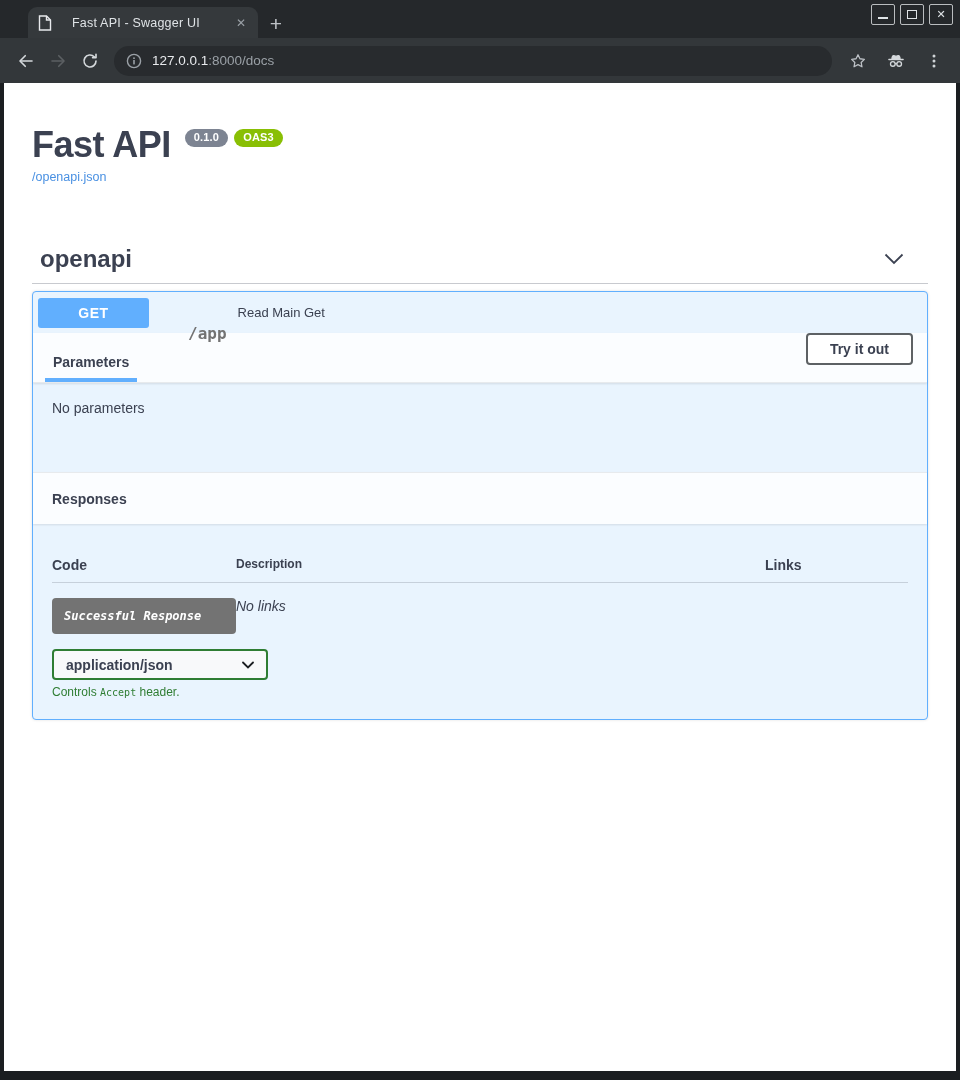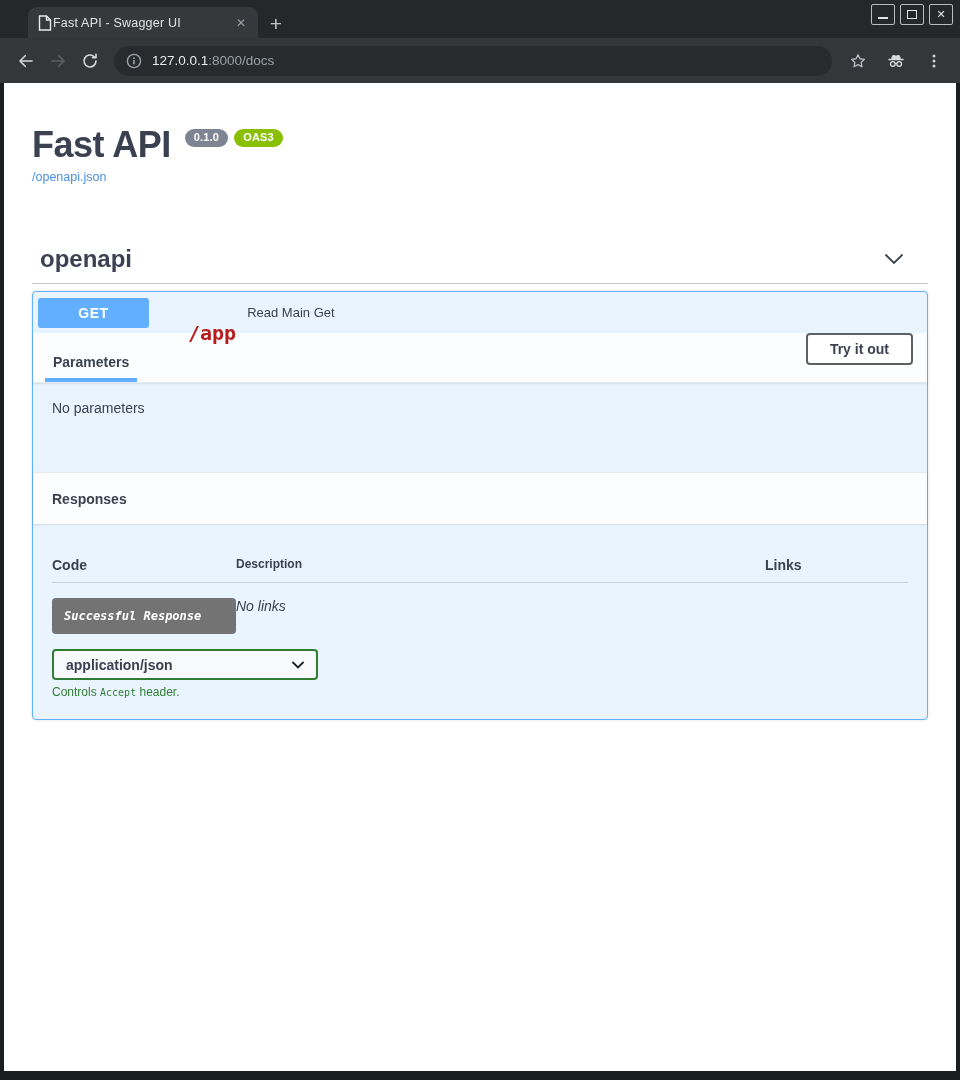--- a/index.html
+++ b/index.html
@@ -12,21 +12,21 @@
   .mono { font-family: "DejaVu Sans Mono", "Liberation Mono", monospace; }
 
   
   .titlebar {
     position: absolute; top: 0; left: 0; right: 0; height: 38px;
     background: #25282b;
   }
   .tab {
     position: absolute; left: 28px; top: 7px; width: 230px; height: 31px;
     background: #35393c; border-radius: 9px 9px 0 0;
-    display: flex; align-items: center; padding: 0 10px; gap: 1px;
+    display: flex; align-items: center; padding: 0 10px; gap: 20px;
     cursor: default;
   }
   .tab-title {
     flex: 1; color: #dfe3e6; font-size: 12.5px; white-space: nowrap;
     overflow: hidden; letter-spacing: .2px;
   }
   .tab-close { color: #9aa0a6; font-size: 12px; line-height: 1; padding: 2px; }
   .new-tab {
     position: absolute; left: 263px; top: 10px; width: 26px; height: 26px;
     display: flex; align-items: center; justify-content: center;
@@ -91,21 +91,21 @@
     background: #e9f4fe; box-shadow: 0 0 3px rgba(0,0,0,.12);
   }
   .op-summary {
     display: flex; align-items: center; padding: 5px; height: 41px; cursor: pointer;
   }
   .method-badge {
     width: 111px; height: 30px; background: #61affe; border-radius: 3px;
     color: #fff; font-size: 14px; font-weight: 700; letter-spacing: .5px;
     display: flex; align-items: center; justify-content: center;
   }
-  .op-path { margin-left: 39px; font-size: 20px; font-weight: 700; color: #b91c1c; margin-top: 41px; }
+  .op-path { margin-left: 39px; font-size: 16px; font-weight: 700; color: #737373; margin-top: 41px; }
   .op-desc { margin-left: 11px; font-size: 13px; color: #3b4151; }
 
   .section-header {
     background: #fbfdff;
     box-shadow: 0 1px 2px rgba(0,0,0,.1);
   }
   .params-header {
     height: 50px; display: flex; justify-content: space-between; align-items: flex-start;
     padding: 0 14px 0 12px; border-bottom: 1px solid rgba(59,65,81,.1);
   }
@@ -135,21 +135,21 @@
   .rt-head .h-links { font-size: 14px; font-weight: 700; }
   .rt-row { display: grid; grid-template-columns: 184px 529px 1fr; padding-top: 15px; }
   .code-cell { font-size: 14px; color: #3b4151; }
   .links-cell { font-size: 14px; font-style: italic; color: #3b4151; }
   .desc-box {
     max-width: 501px; background: #737373; border-radius: 4px;
     padding: 11px 12px; color: #ffffff;
     font-size: 12px; font-weight: 700; font-style: italic;
   }
   .media-select {
-    margin-top: 15px; width: 266px; height: 31px;
+    margin-top: 15px; width: 216px; height: 31px;
     background: #f8f9fa; border: 2px solid #2f7d33; border-radius: 4px;
     display: flex; align-items: center; justify-content: space-between;
     padding: 0 12px; cursor: pointer;
   }
   .media-select .sel-val { font-size: 14px; font-weight: 700; color: #3b4151; }
   .accept-hint { margin-top: 5px; font-size: 12px; color: #2f7d33; }
   .accept-hint code { font-size: 10px; color: #2f7d33; }
 
   .bottombar { position: absolute; left: 0; right: 0; bottom: 0; height: 9px; background: #1b1e21; }
 

